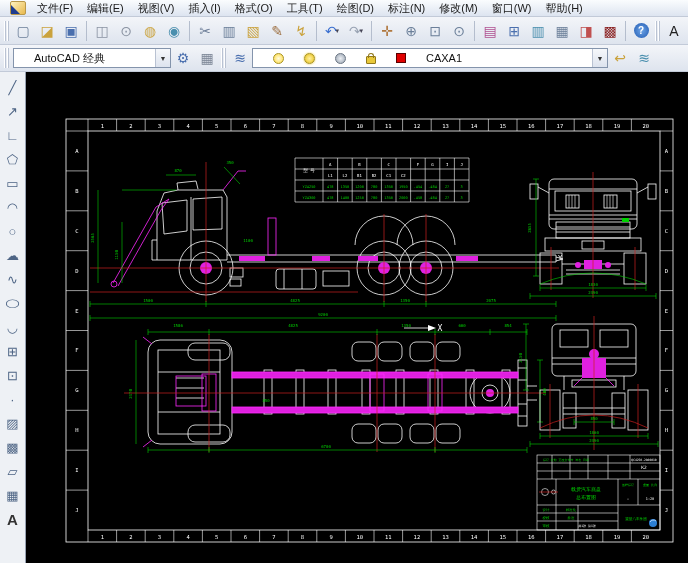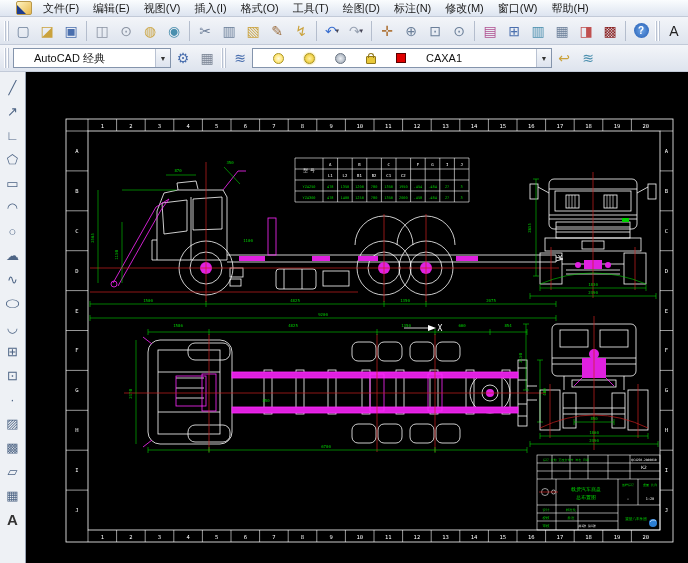--- a/index.html
+++ b/index.html
@@ -1,20 +1,20 @@
 <!DOCTYPE html>
 <html><head>
 <meta charset="utf-8">
 <style>
   html,body{margin:0;padding:0;width:688px;height:563px;overflow:hidden;
     font-family:"Liberation Sans",sans-serif;background:#000;position:relative}
   
   #menubar{position:absolute;left:0;top:0;width:688px;height:17px;
     background:linear-gradient(#fafcfe,#dde4f0);border-bottom:1px solid #c2cad8;
-    display:flex;align-items:center;font-size:11px;color:#1a1a1a;padding-left:15px;box-sizing:border-box}
+    display:flex;align-items:center;font-size:11px;color:#1a1a1a;padding-left:9px;box-sizing:border-box}
   #app-icon{width:14px;height:12px;margin:0 4px 0 1px;position:relative;
     background:linear-gradient(135deg,#fff3c0,#e8b94e);border:1px solid #b9984a;border-radius:2px}
   #app-icon:after{content:"";position:absolute;left:0;bottom:0;border-left:9px solid #1d3c8f;border-top:9px solid transparent}
   .menu-item{padding:1px 7px;white-space:nowrap}
   .tbrow{position:absolute;left:0;width:688px;background:linear-gradient(#f3f5f9,#dee4ee);
     border-bottom:1px solid #c2cad8;display:flex;align-items:center;box-sizing:border-box}
   #tb1{top:17px;height:28px;padding-left:2px}
   #tb2{top:45px;height:27px;padding-left:2px}
   .grip{width:5px;height:20px;margin:0 2px;
     background:linear-gradient(90deg,#fff 0 1px,#b9c2d2 1px 2px,transparent 2px 3px,#fff 3px 4px,#b9c2d2 4px 5px)}
@@ -22,21 +22,21 @@
   .tbtn{width:22px;height:22px;display:flex;align-items:center;justify-content:center;
     font-size:14px;line-height:1;border:1px solid transparent;border-radius:2px;position:relative}
   .tbtn .car{font-size:7px;color:#445;margin-left:-1px}
   .tbtn.help-btn span.g{width:15px;height:15px;border-radius:50%;background:radial-gradient(#6fa6e8,#1f58b0);
     color:#fff;font-size:10px;font-weight:bold;display:flex;align-items:center;justify-content:center}
   .combo{height:20px;background:#fff;border:1px solid #8494ac;display:flex;align-items:center;
     font-size:11px;color:#111;padding-left:20px;box-sizing:border-box}
   .combo .arrow{margin-left:auto;width:14px;height:100%;display:flex;align-items:center;justify-content:center;
     font-size:7px;color:#333;background:linear-gradient(#f6f8fb,#dde3ee);border-left:1px solid #b9c2d2}
   #ws-combo{width:158px;margin-left:2px}
-  #layer-combo{width:300px;gap:20px}
+  #layer-combo{width:356px;gap:20px}
   .bulb{width:9px;height:9px;border-radius:50%;background:radial-gradient(#fffce0,#ffd83a);border:1px solid #a89425}
   .sun{width:9px;height:9px;border-radius:50%;background:radial-gradient(#fff0a0,#e8c018);border:1px solid #a89425;box-shadow:0 0 2px #e8c018}
   .plotc{width:9px;height:9px;border-radius:50%;background:radial-gradient(#eceff3,#97a2b0);border:1px solid #6b7684}
   .lockb{width:8px;height:6px;background:#e8c83a;border:1px solid #92791c;position:relative;margin-top:3px;border-radius:1px}
   .lockb:before{content:"";position:absolute;top:-4px;left:1px;width:4px;height:4px;border:1px solid #92791c;border-bottom:none;border-radius:3px 3px 0 0}
   .swatch{width:8px;height:8px;background:#e00000;border:1px solid #5a0000}
   .lyr-label{font-size:11px;color:#111}
   
   #palette{position:absolute;left:0;top:72px;width:26px;height:491px;background:#eef1f5;
     border-right:1px solid #98a2b2;display:flex;flex-direction:column;align-items:center;padding-top:3px;box-sizing:border-box}

